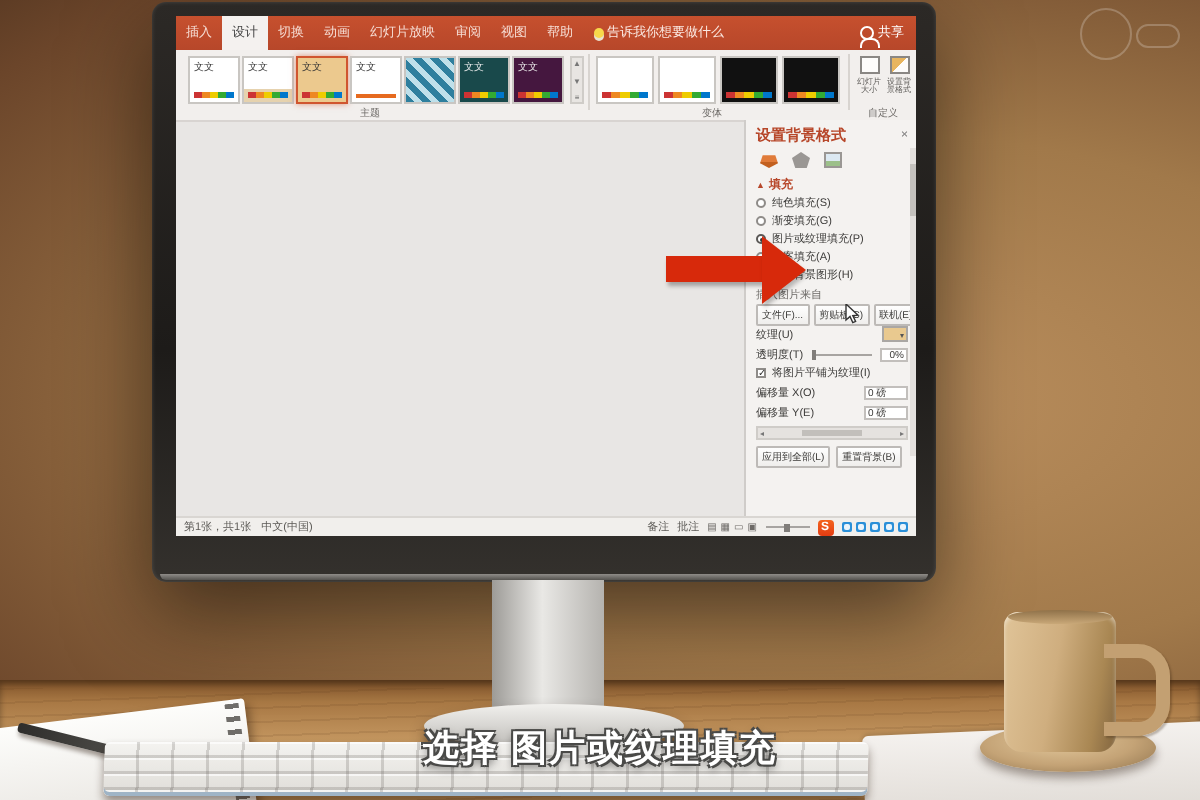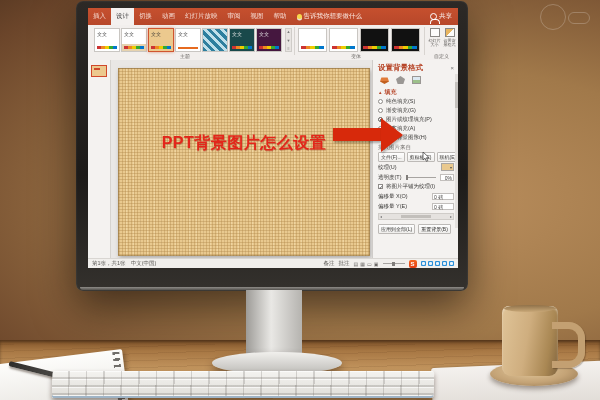--- a/index.html
+++ b/index.html
@@ -252,28 +252,20 @@
       </div>
       <div class="custom-btn" style="left:354px">
         <span class="ic paint"></span>
         <span>设置背景格式</span>
       </div>
       <span class="glabel" style="left:92px">主题</span>
       <span class="glabel" style="left:263px">变体</span>
       <span class="glabel" style="left:346px">自定义</span>
     </div>
 
-    <div class="abs workarea">
-      <div class="thumbpane">
-        <div class="mini-slide"></div>
-      </div>
-      <div class="slide">
-        <div class="slide-title">PPT背景图片怎么设置</div>
-      </div>
-    </div>
 
     <div class="abs arrow-tail"></div>
     <div class="abs arrow-head"></div>
 
     <div class="abs pane">
       <div class="pane-title">
         <span>设置背景格式</span>
         <span class="pane-close">×</span>
       </div>
       <div class="pane-icons">
@@ -376,13 +368,14 @@
   <div class="abs notebook">
     <div class="spiral"></div>
   </div>
   <div class="abs pen"></div>
   <div class="abs keyboard"></div>
   <div class="abs saucer"></div>
   <div class="abs mug"></div>
   <div class="abs mug-rim"></div>
   <div class="abs handle"></div>
 
+  <div class="abs caption">选择 图片或纹理填充</div>
 </div>
 
 </body></html>

